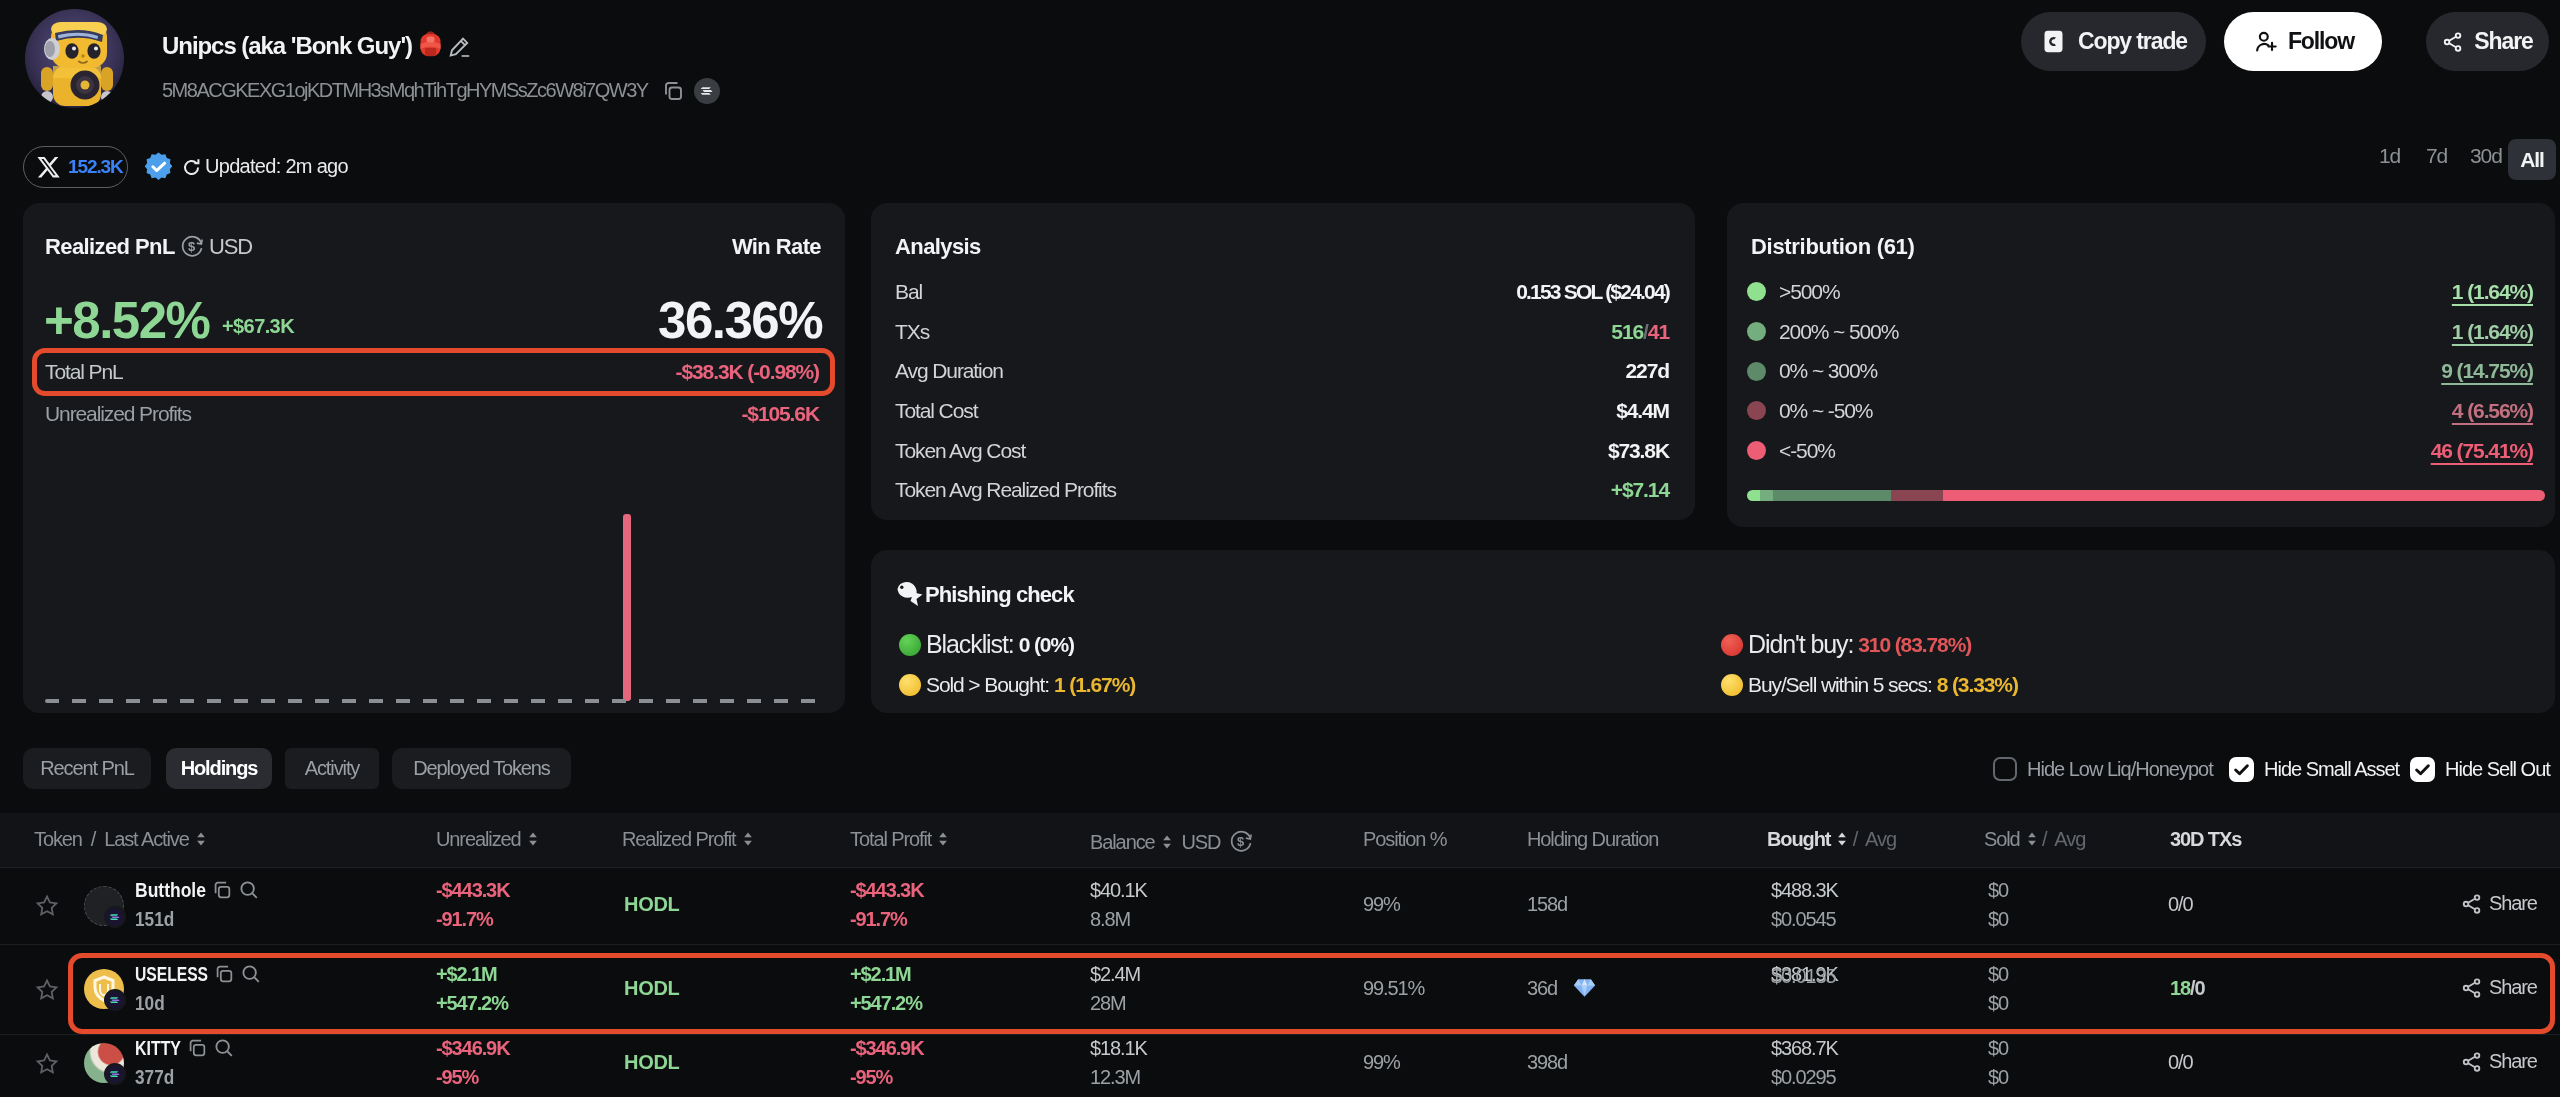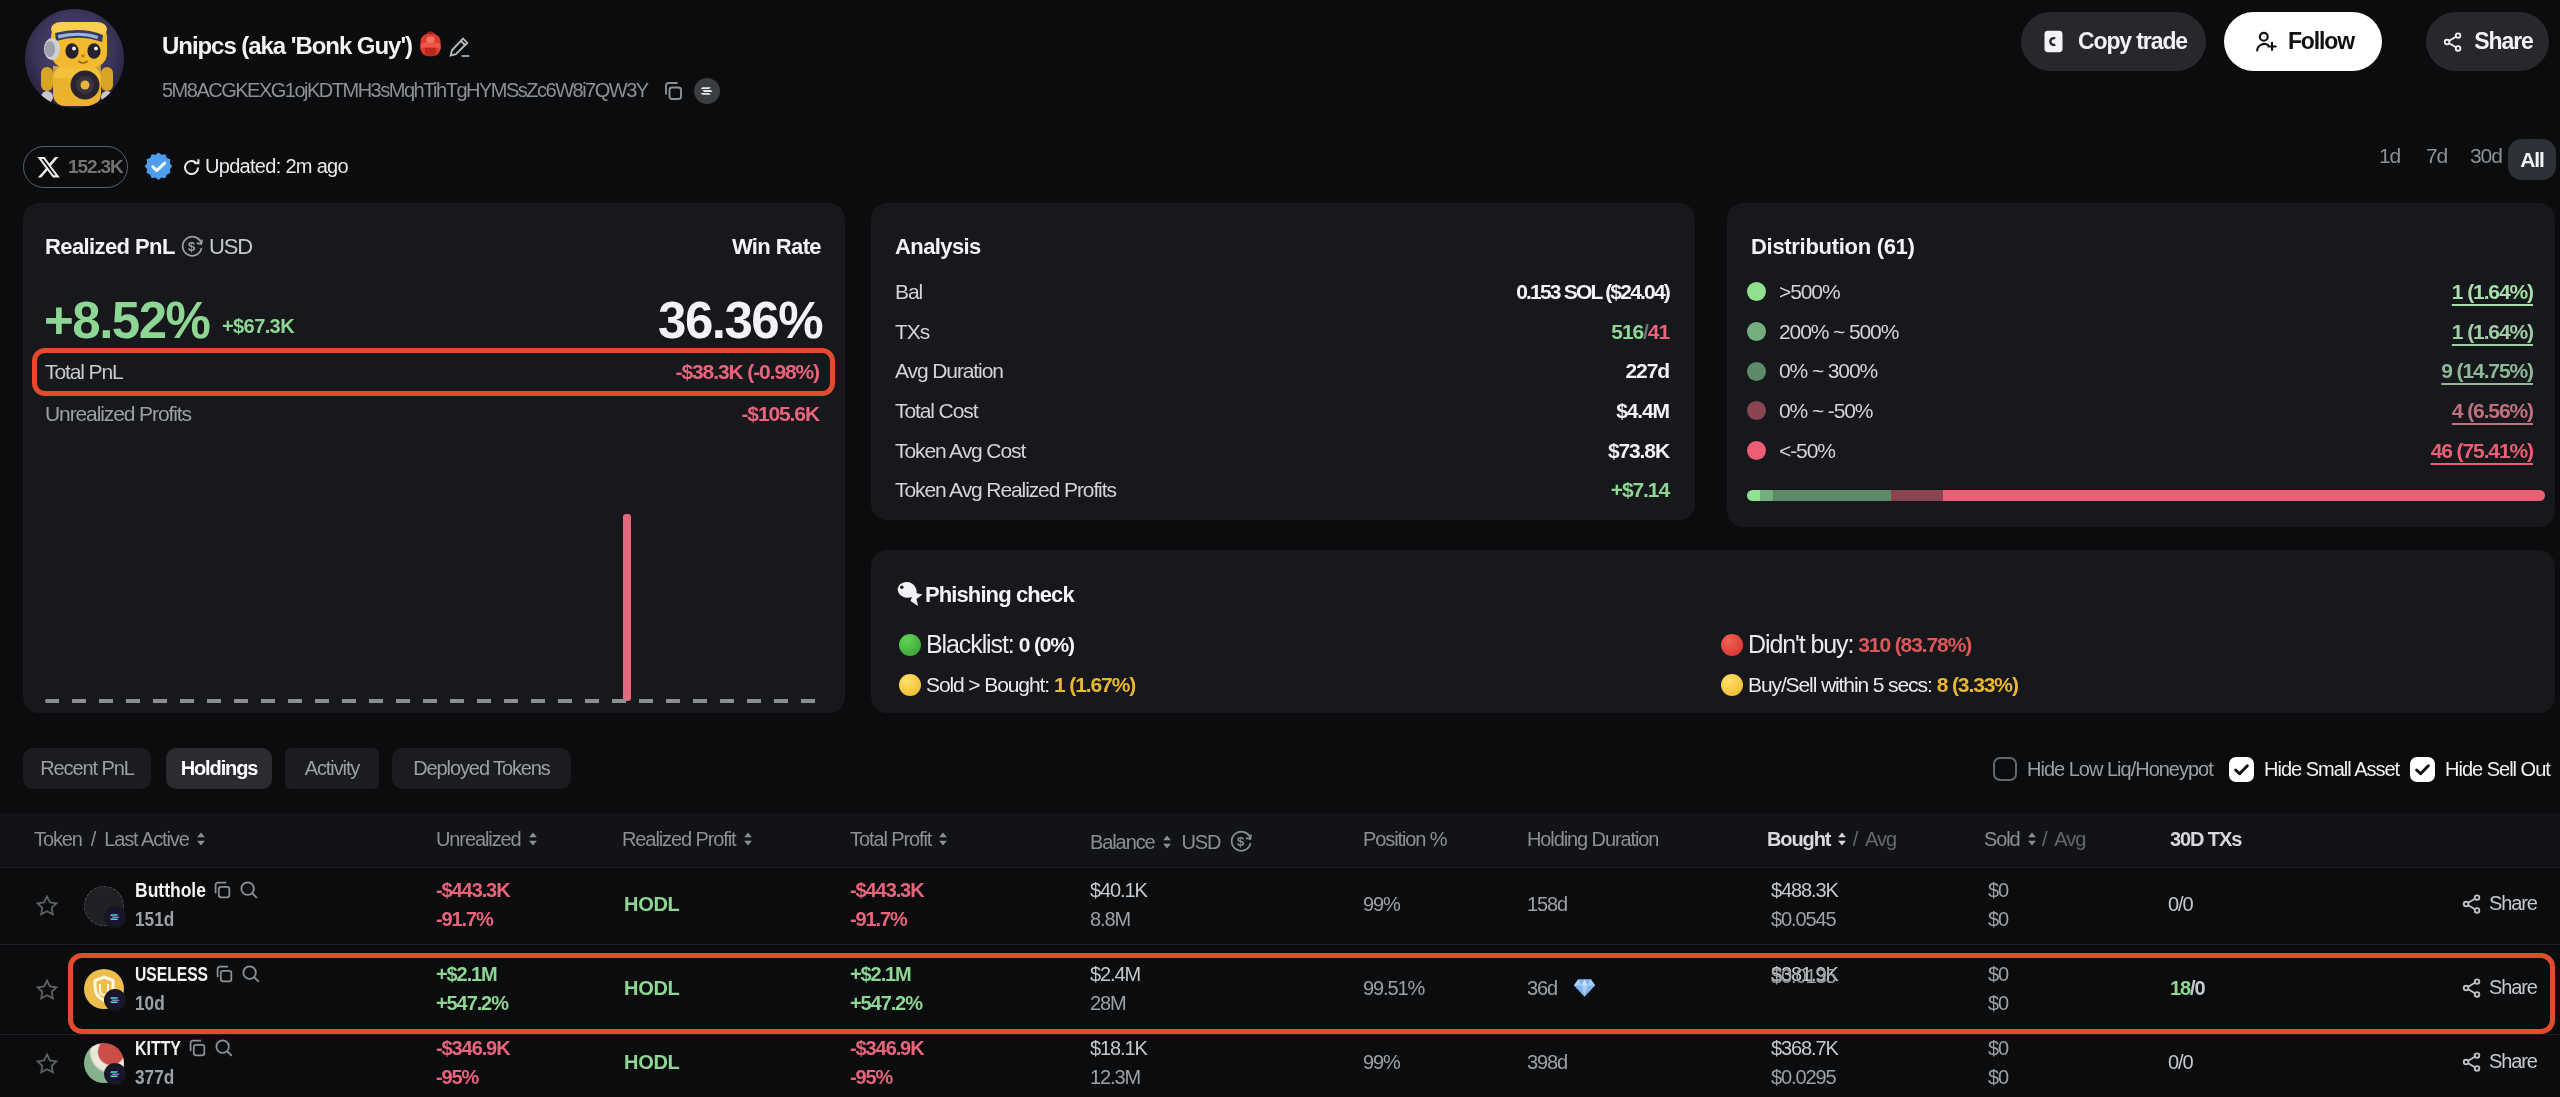--- a/index.html
+++ b/index.html
@@ -73,21 +73,21 @@
 <svg class="abs" style="left:694px; top:78px;" width="26" height="26" viewBox="0 0 26 26">
     <circle cx="13" cy="13" r="13" fill="#3a3d42"></circle>
     <path d="M8.3 9.3 h8.5 l-1.6 1.8 h-8.5 z" fill="#e6e8ea"></path>
     <path d="M8.5 12.1 h8.5 l1.5 1.8 h-8.5 z" fill="#e6e8ea"></path>
     <path d="M8.3 16.7 h8.5 l-1.6-1.8 h-8.5 z" fill="#e6e8ea"></path>
   </svg>
 <div class="abs" style="left:23px; top:146px; width:105px; height:42px; border:1.5px solid #5b5f64; border-radius:21px; display:flex; align-items:center; padding-left:12px; gap:7px;">
   <svg width="25" height="25" viewBox="0 0 24 24" fill="#eceef0">
       <path d="M18.2 2H21.5L14.3 10.3L22.8 21.5H16.2L11 14.7L5.1 21.5H1.8L9.5 12.6L1.4 2H8.2L12.9 8.2L18.2 2ZM17 19.5H18.8L7.2 3.9H5.2L17 19.5Z"></path>
     </svg>
-  <span style="font-size:19px; font-weight:bold; color:#737373;">152.3K</span>
+  <span style="font-size:19px; font-weight:bold; color:#3b82f6;">152.3K</span>
 </div>
 <svg class="abs" style="left:143px; top:151px;" width="31" height="31" viewBox="0 0 33 33">
   <path d="M16.5 1.5 l3.2 2.6 4.1-.6 1.5 3.9 3.9 1.5-.6 4.1 2.6 3.2-2.6 3.2.6 4.1-3.9 1.5-1.5 3.9-4.1-.6-3.2 2.6-3.2-2.6-4.1.6-1.5-3.9-3.9-1.5.6-4.1-2.6-3.2 2.6-3.2-.6-4.1 3.9-1.5 1.5-3.9 4.1.6z" fill="#4d9fec"></path>
   <path d="M10.5 16.8 l4 4 L23 13" stroke="#fff" stroke-width="3.2" fill="none" stroke-linecap="round" stroke-linejoin="round"></path>
 </svg>
 <svg class="abs" style="left:181px; top:157px;" width="21" height="21" viewBox="0 0 24 24" fill="none" stroke="#e8eaec" stroke-width="2.3">
   <path d="M19.5 12 a7.5 7.5 0 1 1 -2.1-5.2"></path>
   <path d="M19.9 2.6 v4.6 h-4.6"></path>
 </svg>
 <div class="abs" style="left:205px; top:155px; font-size:20px; color:#e8eaec; letter-spacing:-0.7px;">Updated: 2m ago</div>
@@ -110,21 +110,21 @@
       <circle cx="5.5" cy="12" r="2.5"></circle>
       <circle cx="17.5" cy="5" r="2.5"></circle>
       <circle cx="17.5" cy="19" r="2.5"></circle>
       <path d="M7.8 10.7 L15.2 6.2 M7.8 13.3 L15.2 17.8"></path>
     </svg>
   <span style="font-size:23px; font-weight:bold;">Share</span>
 </div>
 <div class="abs" style="left:2379px; top:144px; font-size:21px; color:#8d9196;">1d</div>
 <div class="abs" style="left:2426px; top:144px; font-size:21px; color:#8d9196;">7d</div>
 <div class="abs" style="left:2470px; top:144px; font-size:21px; color:#8d9196;">30d</div>
-<div class="abs" style="left:2508px; top:139px; width:48px; height:41px; background:#2e3137; border-radius:14px; display:flex; align-items:center; justify-content:center; font-size:21px; font-weight:bold;">All</div>
+<div class="abs" style="left:2508px; top:139px; width:48px; height:41px; background:#2e3137; border-radius:8px; display:flex; align-items:center; justify-content:center; font-size:21px; font-weight:bold;">All</div>
 <div class="card" style="left:23px; top:203px; width:822px; height:510px;">
   <div class="abs b" style="left:22px; top:31px; font-size:22px; letter-spacing:-0.6px;">Realized PnL</div>
 <svg class="abs" style="left:156px; top:30px;" width="26" height="26" viewBox="0 0 30 30" fill="none" stroke="#9aa0a6" stroke-width="2">
       <path d="M25.8 12.2 A11 11 0 1 0 26 17.5"></path>
       <path d="M26.8 7.5 l-1 5.2 -5.2-1" stroke-width="1.8"></path>
       <text x="14.5" y="20.5" font-size="15" font-weight="bold" fill="#9aa0a6" stroke="none" text-anchor="middle" font-family="Liberation Sans, sans-serif">$</text>
     </svg>  
     <div class="abs" style="left:186px; top:31px; font-size:22px; color:#c6c9cc;">USD</div>
   <div class="abs b" style="right:24px; top:31px; font-size:22px; letter-spacing:-0.6px;">Win Rate</div>
   <div class="abs b" style="left:21px; top:88px; font-size:51px; letter-spacing:-1.5px; color:#8dd694;">+8.52%</div>

